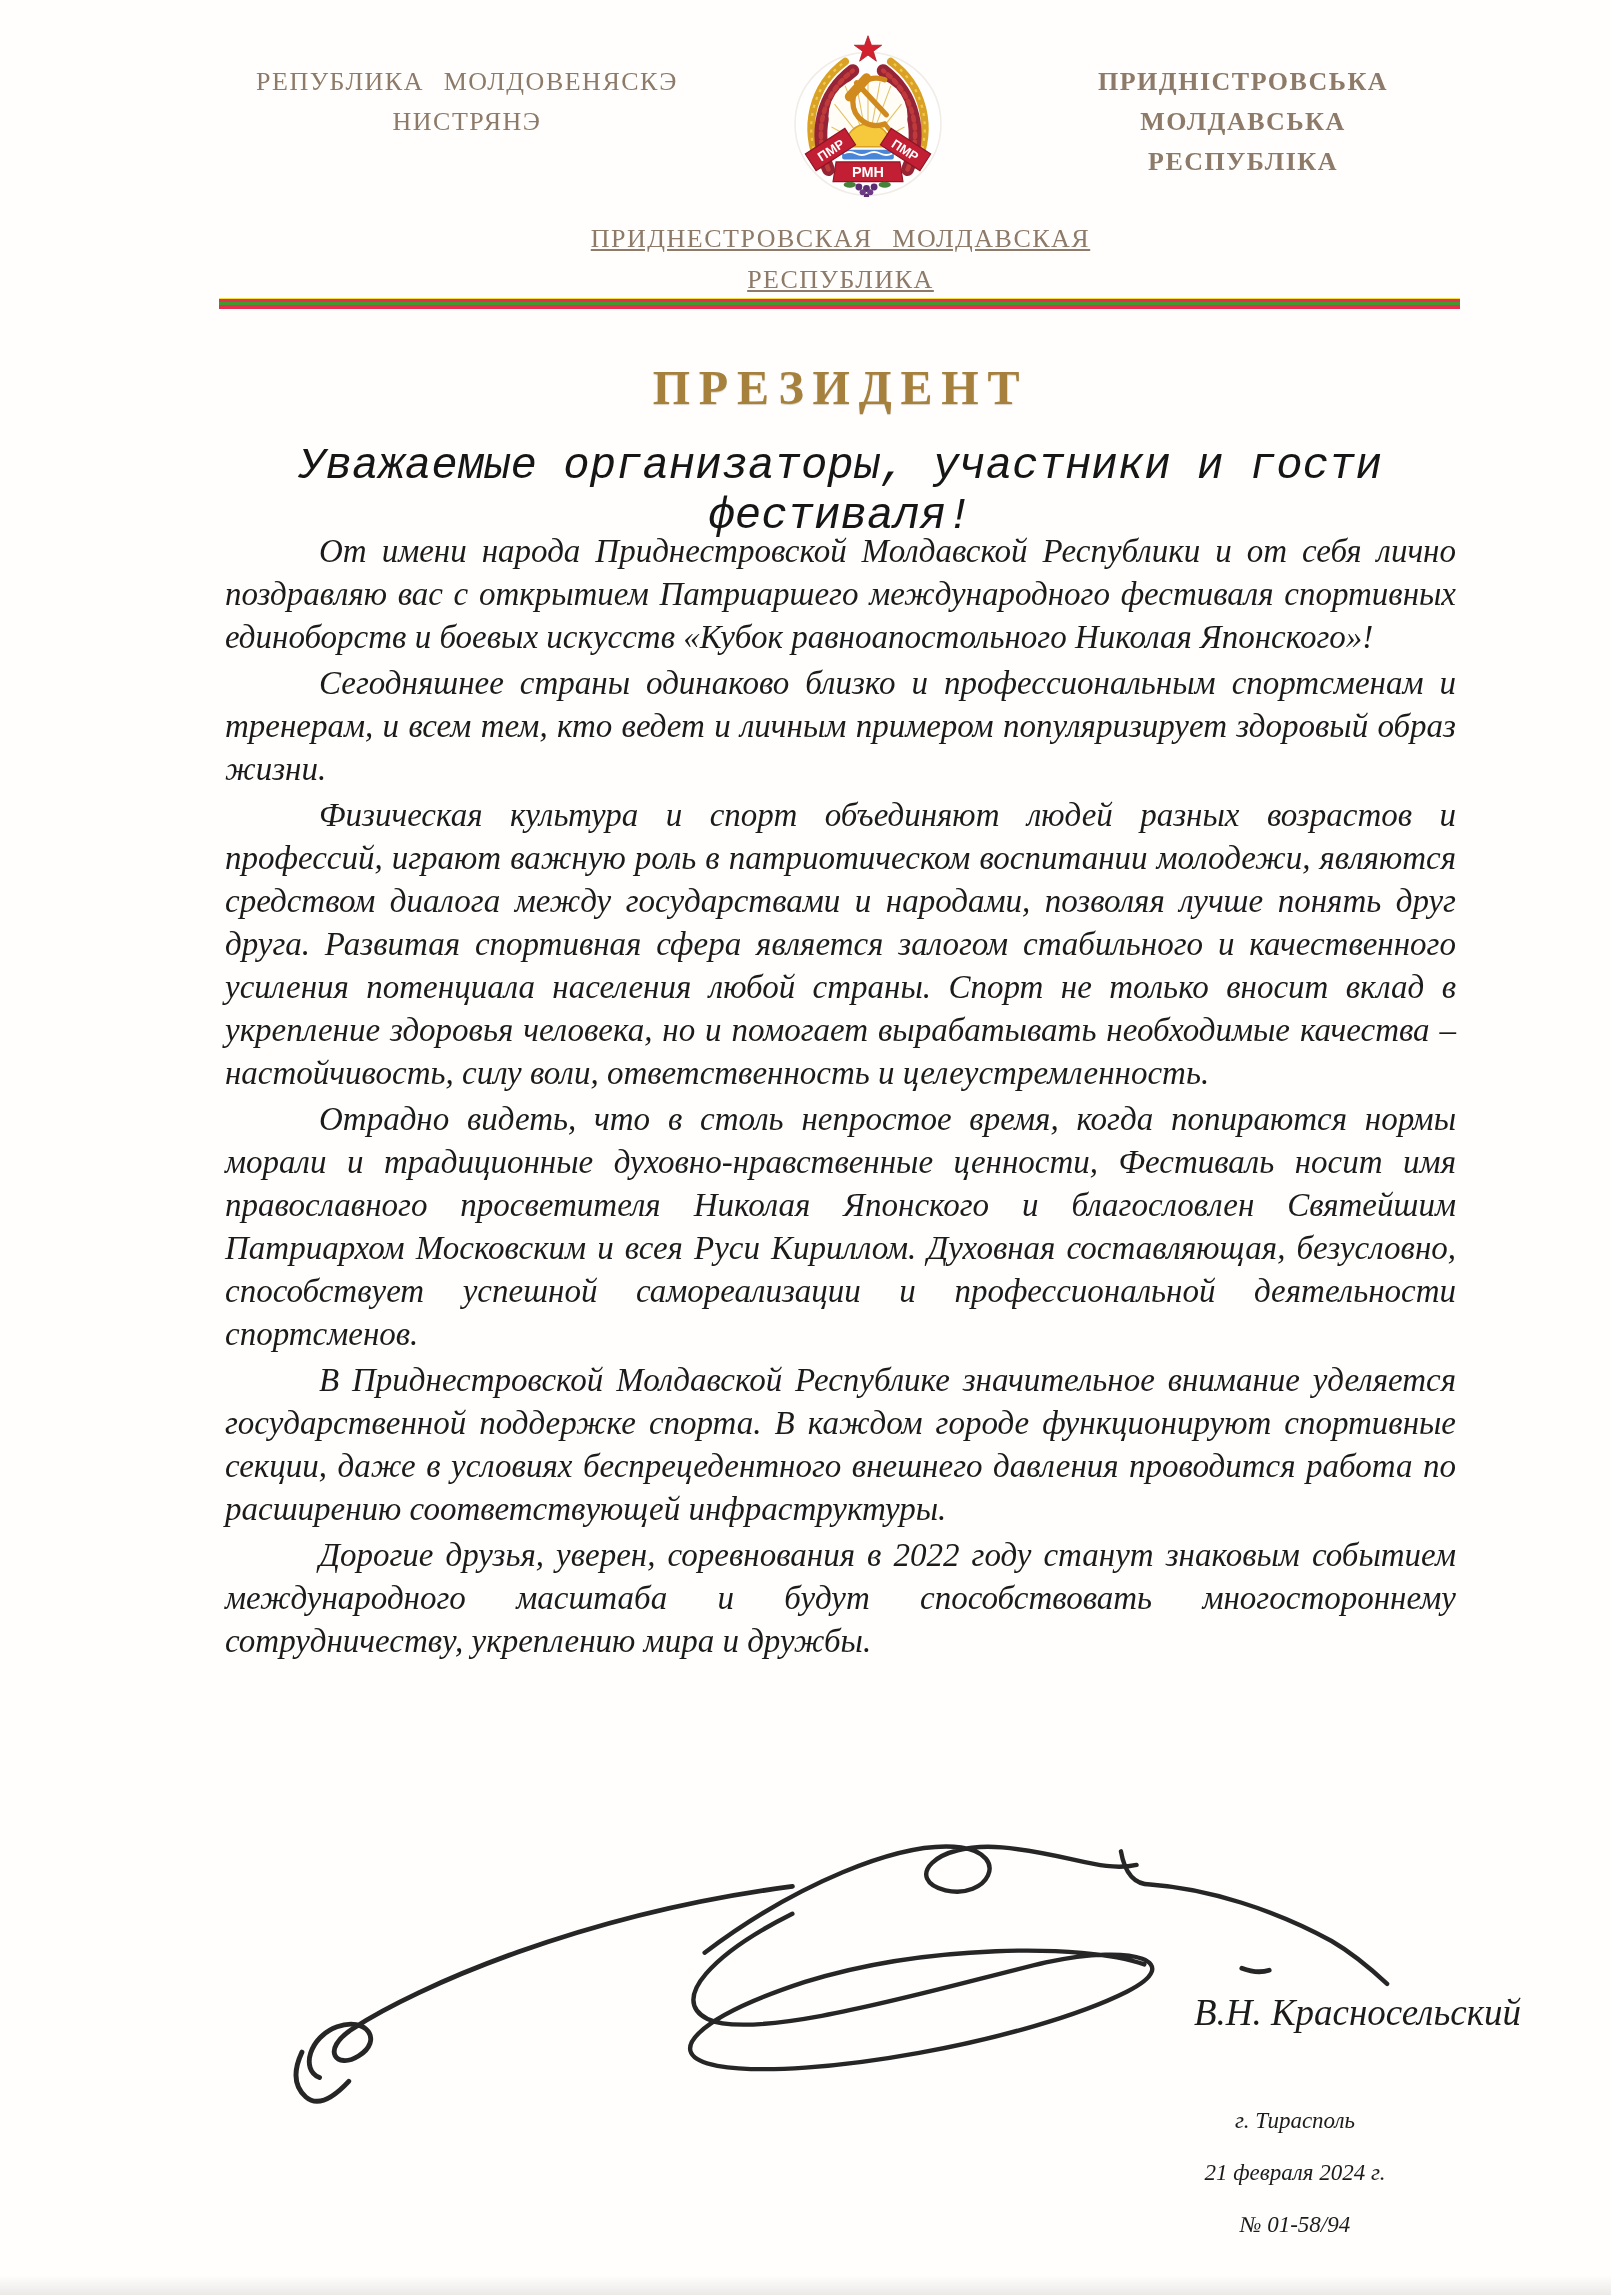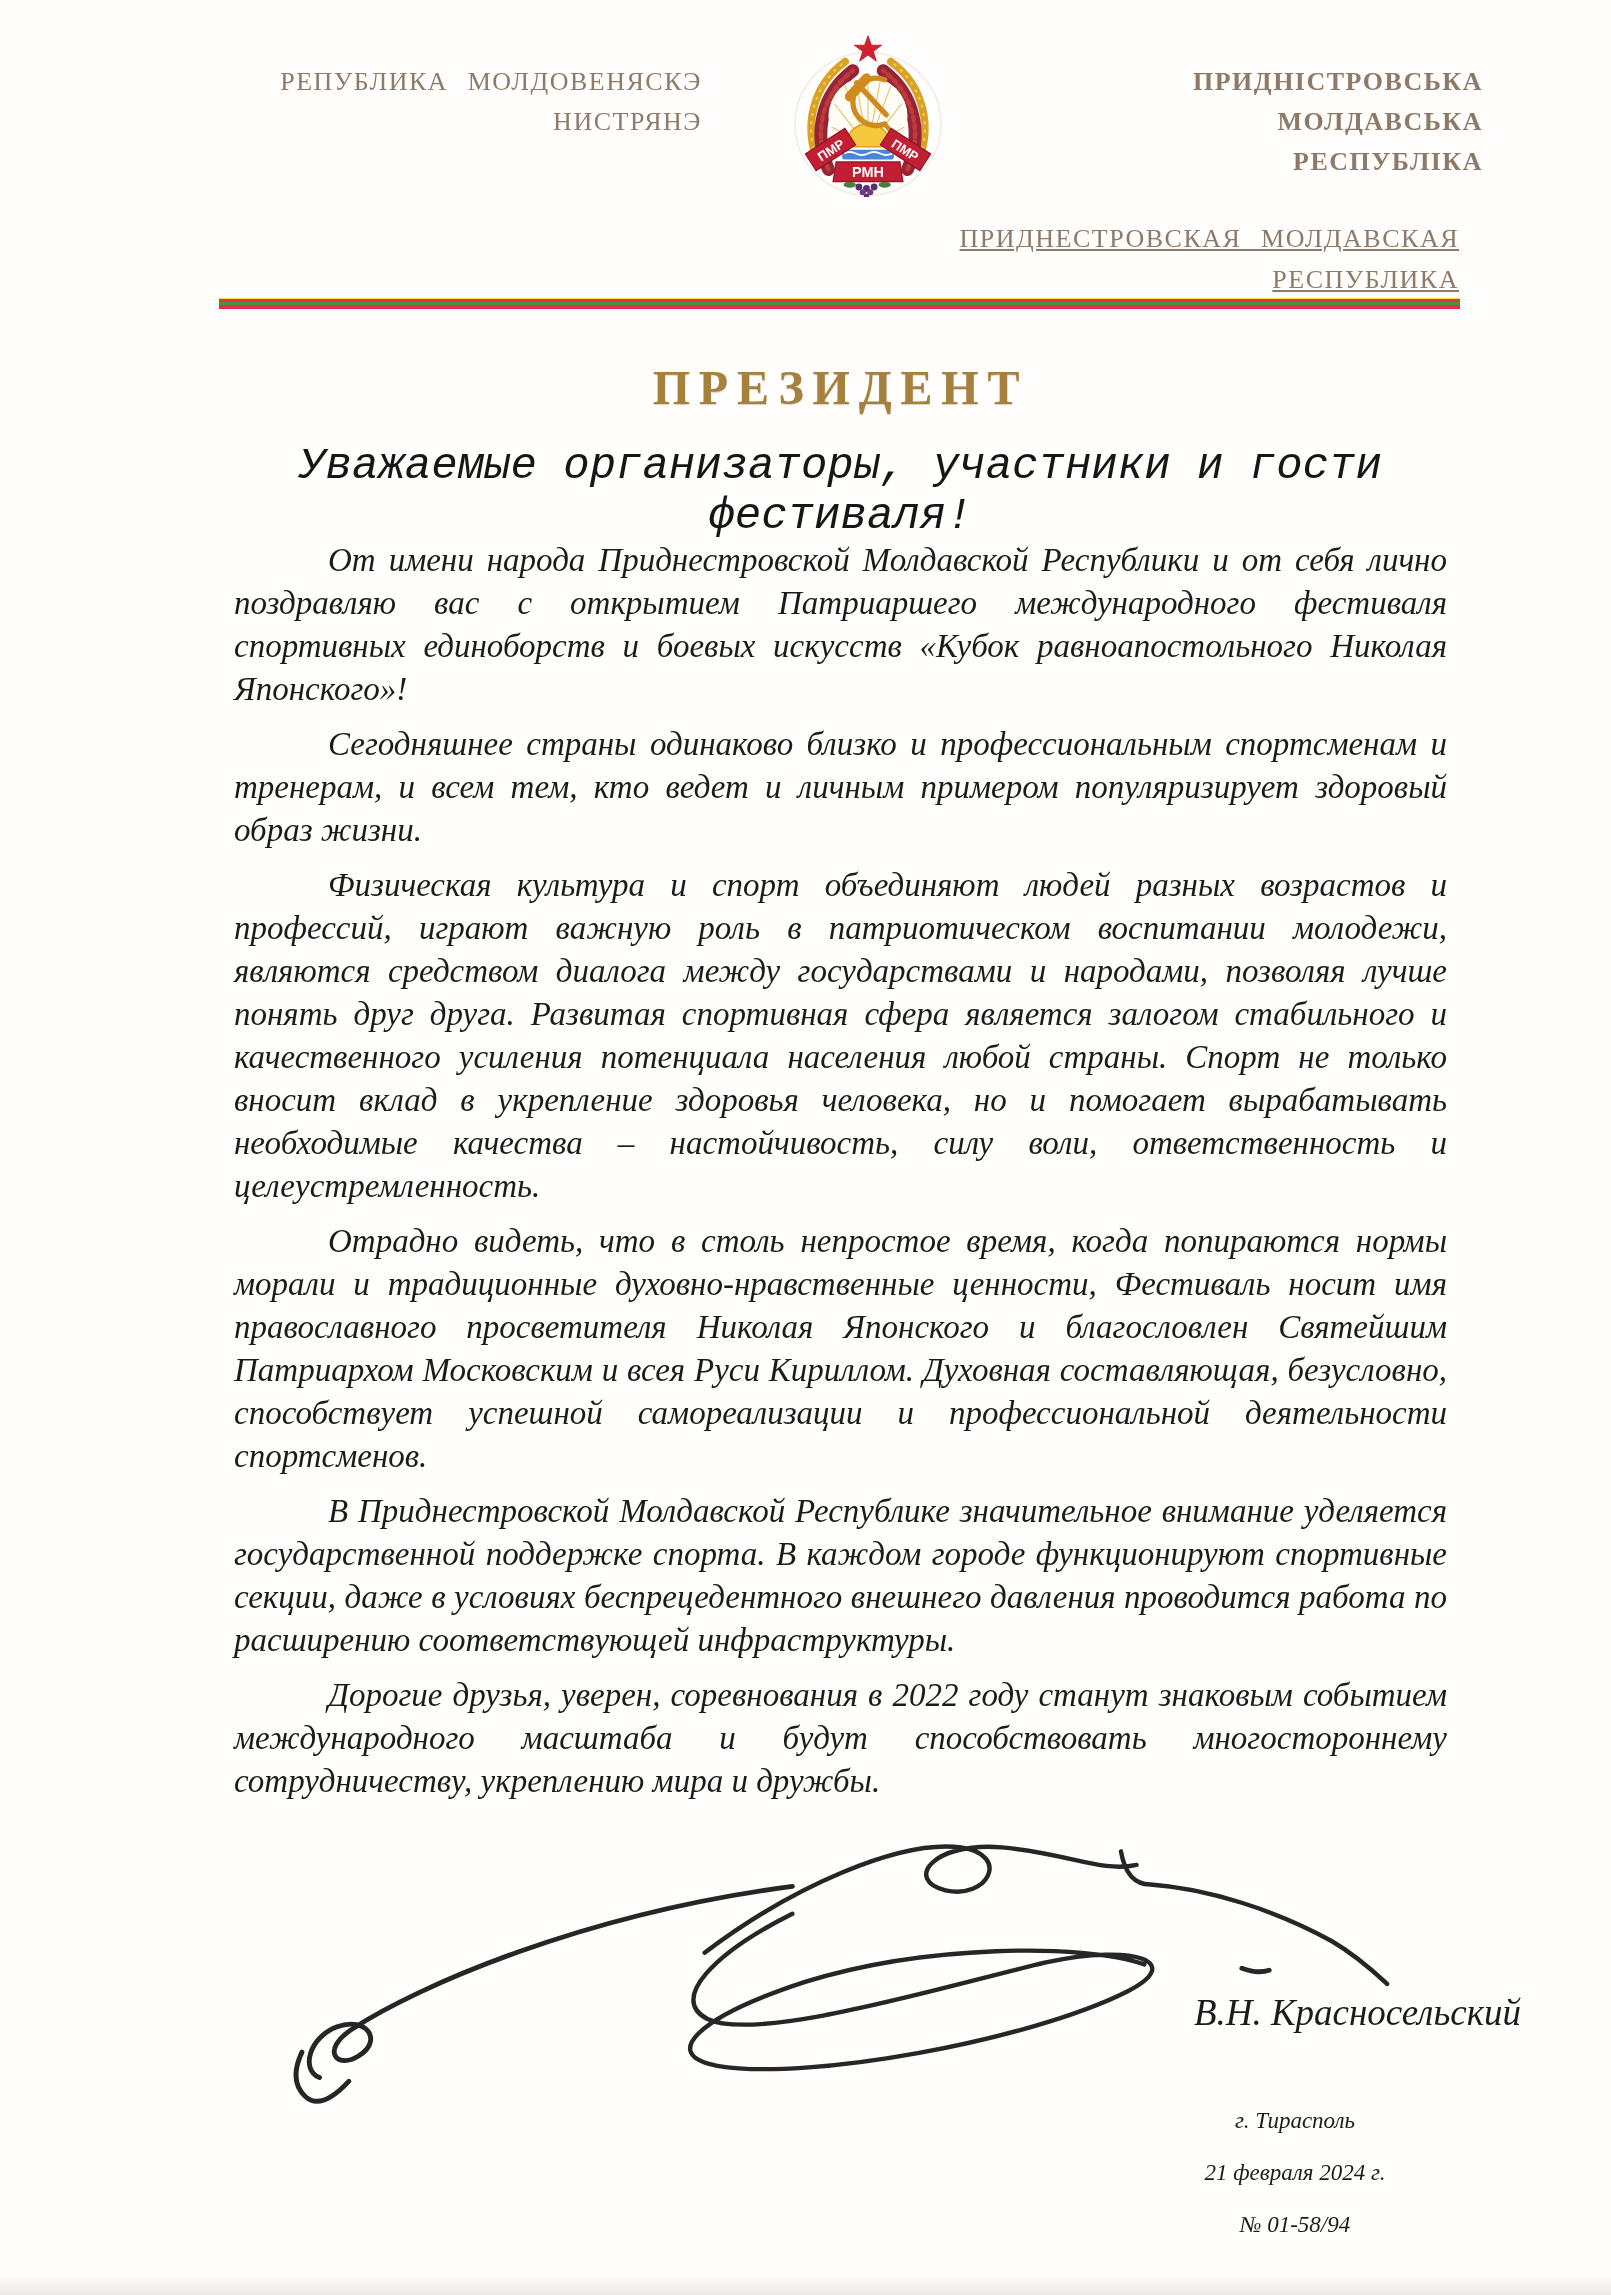--- a/index.html
+++ b/index.html
@@ -16,21 +16,21 @@
     pointer-events:none;
   }
   
   .hdr-name{
     position:absolute;
     color:#8d7a68;
     font-size:26px;
     letter-spacing:1.5px;
     word-spacing:11.7px;
     line-height:40px;
-    text-align:right;
+    text-align:center;
   }
   .hdr-left{left:232px;top:62px;width:470px;}
   .hdr-right{left:1003px;top:62px;width:480px;font-weight:bold;}
   .hdr-center{left:222px;top:218px;width:1237px;font-size:26px;line-height:41px;text-decoration:underline;}
   .emblem{position:absolute;left:792px;top:31px;width:152px;height:166px;}
   
   .rule{
     position:absolute;left:219px;top:298px;width:1241px;height:10.7px;
     background:linear-gradient(to bottom,
       #f2e24a 0%, #f2e24a 6%,
@@ -52,21 +52,21 @@
   .salutation{
     position:absolute;left:222px;top:441px;width:1237px;
     text-align:center;
     font-style:italic;font-size:44px;color:#161616;font-family:Liberation Mono, monospace;
   }
   .letter-body{
     position:absolute;left:222px;top:527px;width:1237px;
     font-style:italic;font-size:33px;line-height:43px;color:#1b1b1b;
     text-align:justify;
   }
-  .letter-body p{margin:12px;text-indent:94px;}
+  .letter-body p{margin:3px;text-indent:94px;}
   .signature{position:absolute;left:261px;top:1816px;width:1131px;height:288px;}
   .sig-name{
     position:absolute;right:90px;top:1991px;
     font-style:italic;font-size:37px;color:#1b1b1b;
     white-space:nowrap;
   }
   .footer-block{
     position:absolute;left:1022px;top:2095px;width:546px;
     text-align:center;
     font-style:italic;font-size:23px;line-height:52px;color:#1b1b1b;

